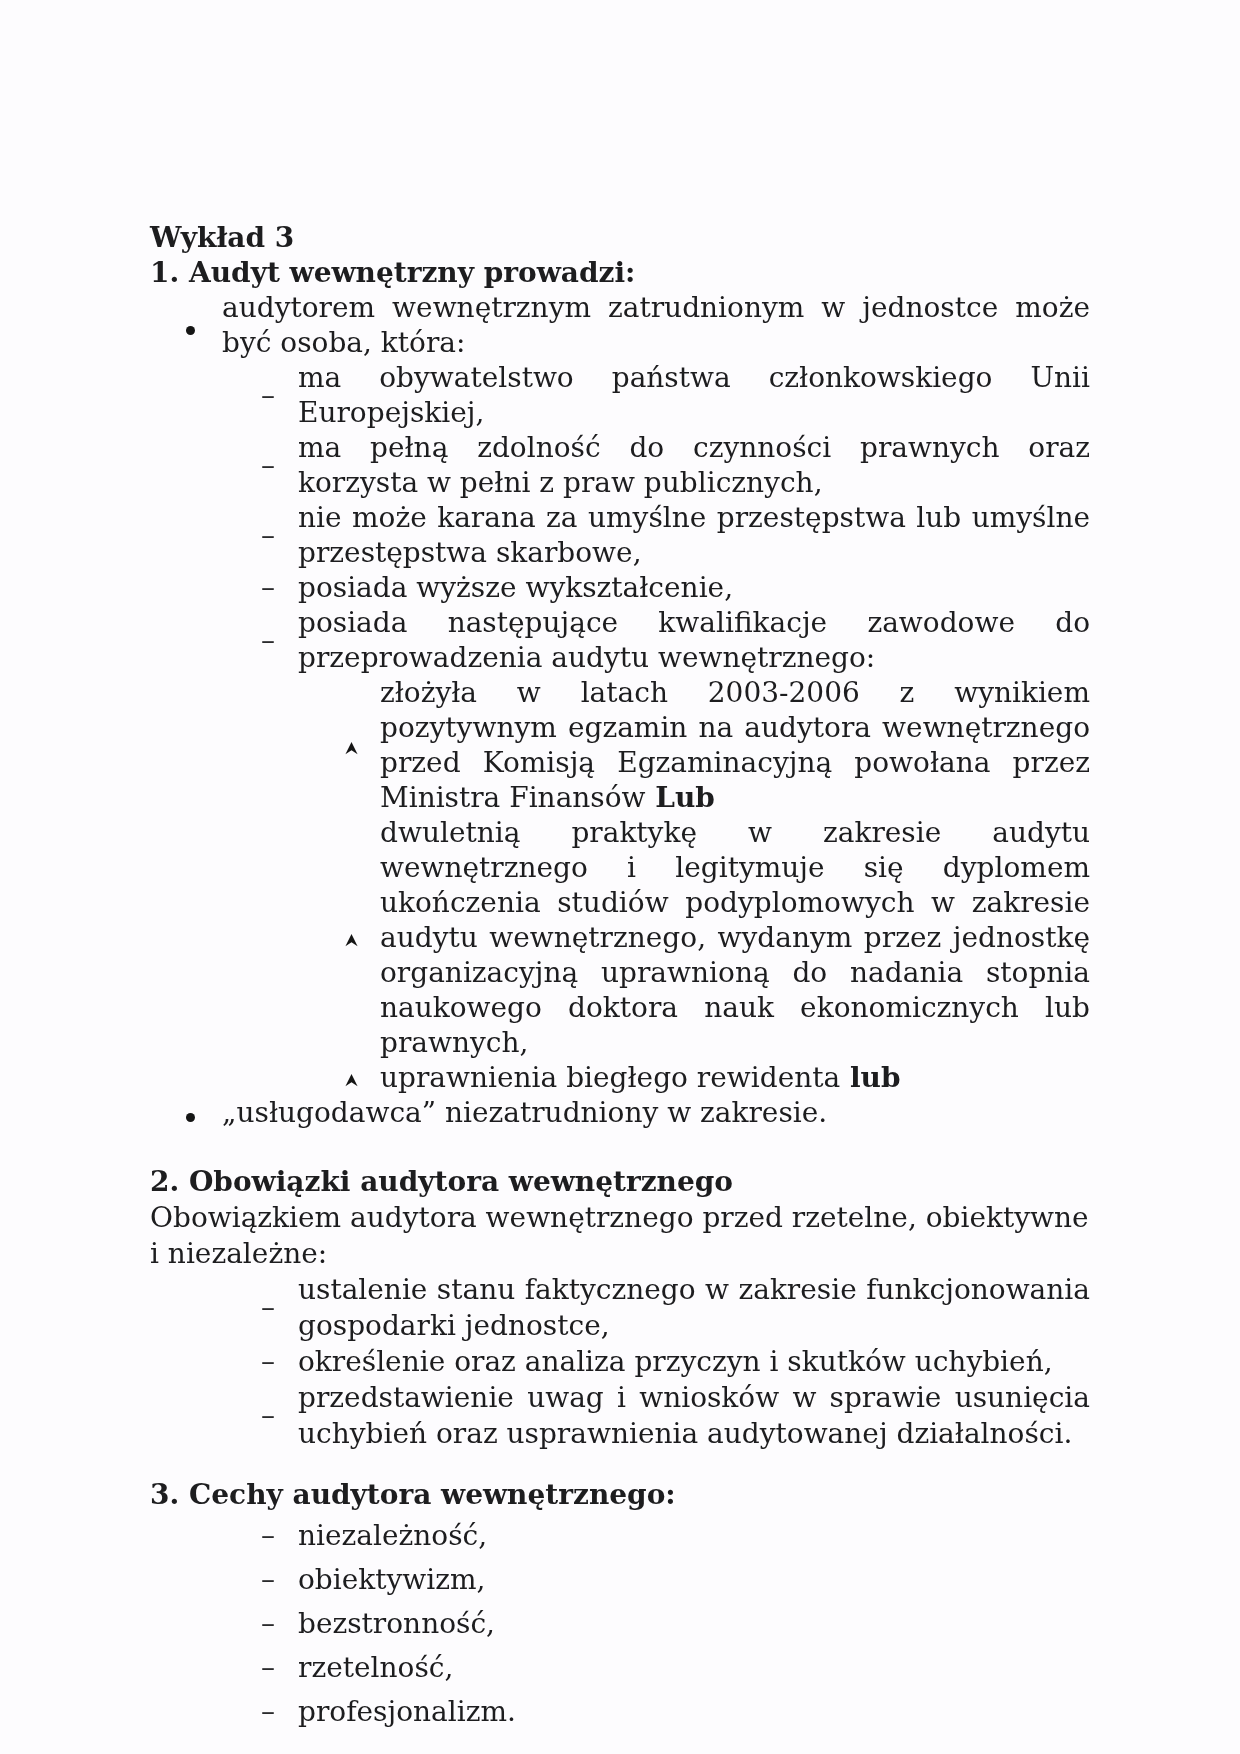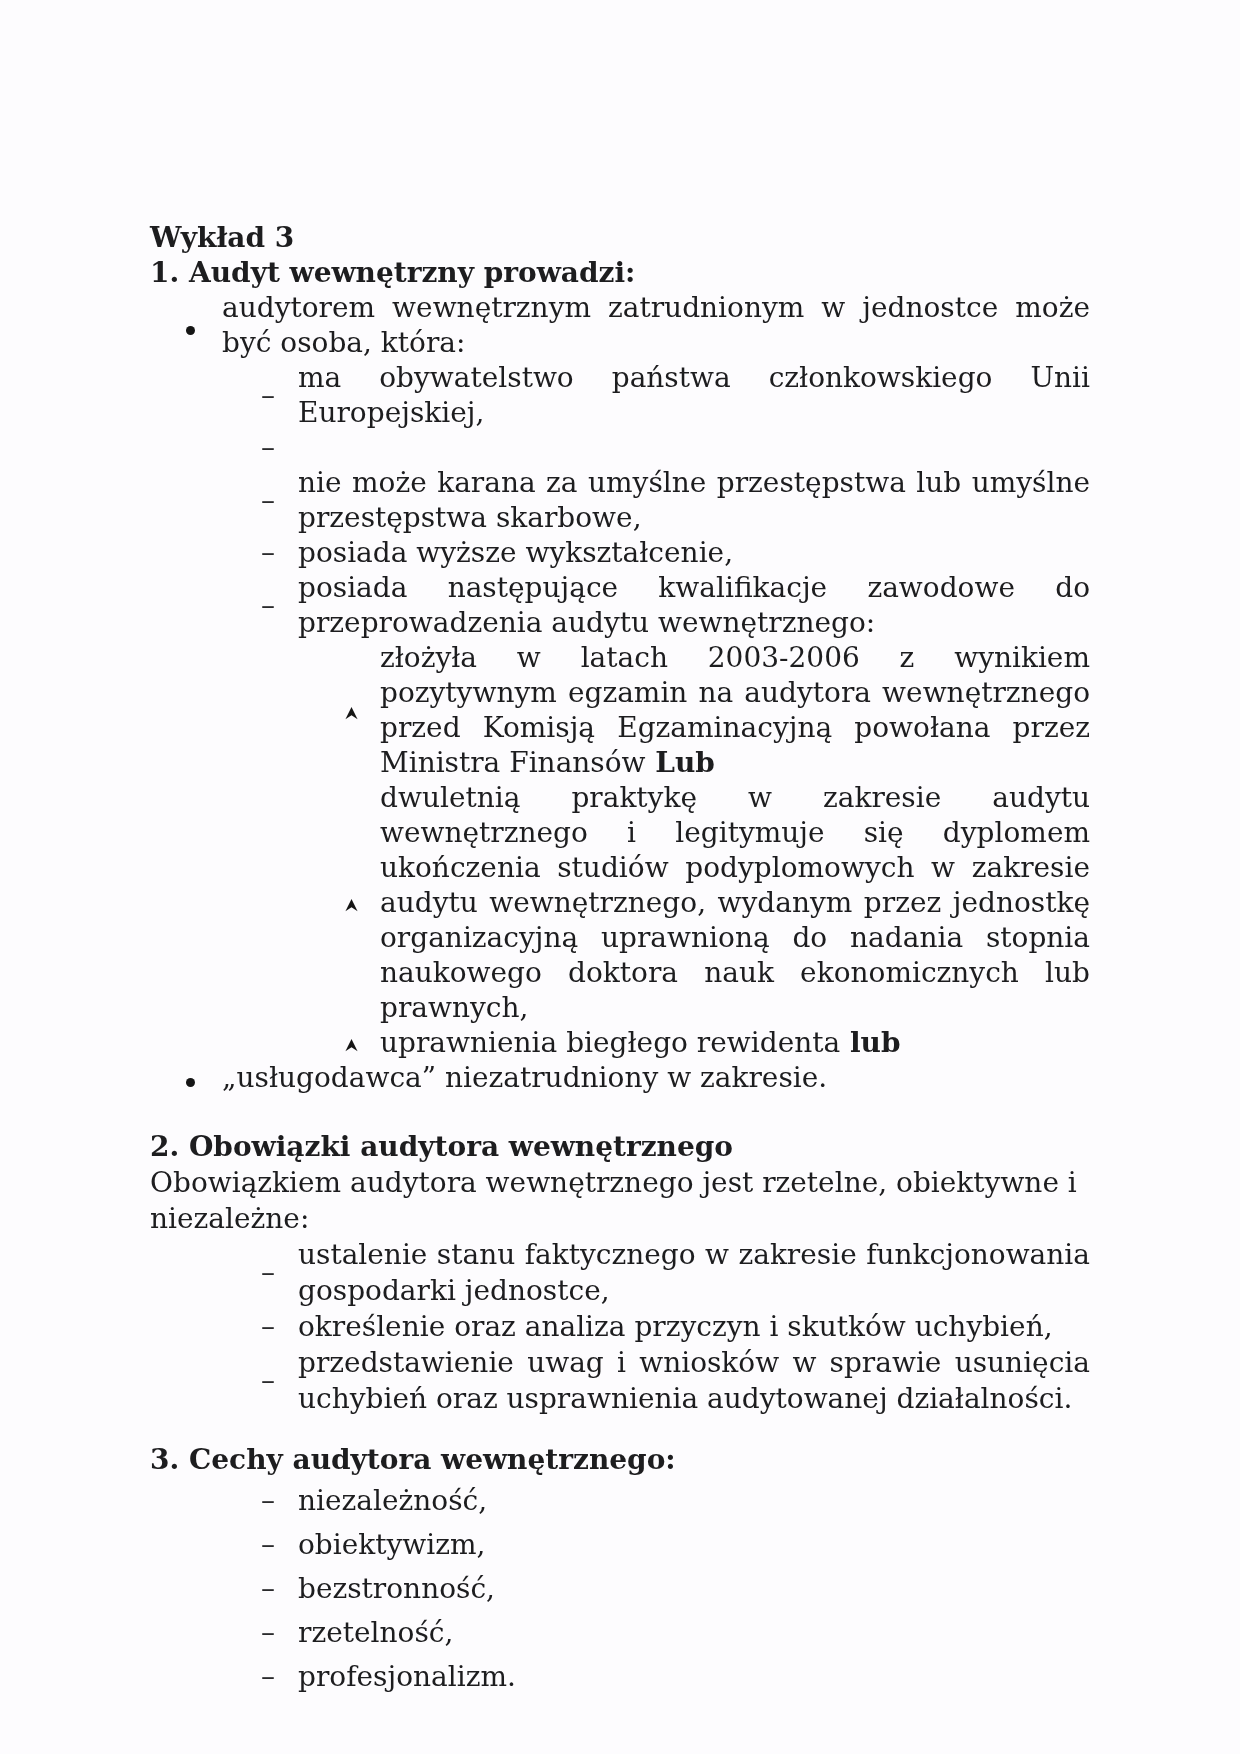--- a/index.html
+++ b/index.html
@@ -57,20 +57,21 @@
     <span class="marker"><span class="disc"></span></span>
     <div class="txt">audytorem wewnętrznym zatrudnionym w jednostce może być osoba, która:</div>
   </div>
 
   <div class="li l2">
     <span class="marker">–</span>
     <div class="txt">ma obywatelstwo państwa członkowskiego Unii Europejskiej,</div>
   </div>
   <div class="li l2">
     <span class="marker">–</span>
+    <div class="txt">ma pełną zdolność do czynności prawnych oraz korzysta w pełni z praw publicznych,</div>
   </div>
   <div class="li l2">
     <span class="marker">–</span>
     <div class="txt">nie może karana za umyślne przestępstwa lub umyślne przestępstwa skarbowe,</div>
   </div>
   <div class="li l2">
     <span class="marker">–</span>
     <div class="txt">posiada wyższe wykształcenie,</div>
   </div>
   <div class="li l2">
@@ -97,21 +98,21 @@
     <div class="txt"><span>uprawnienia biegłego rewidenta</span><span class="bsuf"> lub</span></div>
   </div>
 
   <div class="li l1">
     <span class="marker"><span class="disc"></span></span>
     <div class="txt">„usługodawca” niezatrudniony w zakresie.</div>
   </div>
 
   <div class="sec2">
     <div class="h1">2. Obowiązki audytora wewnętrznego</div>
-    <div>Obowiązkiem audytora wewnętrznego jest rzetelne, obiektywne i niezależne:</div>
+    <div>Obowiązkiem audytora wewnętrznego przed rzetelne, obiektywne i niezależne:</div>
     <div class="li l2">
       <span class="marker">–</span>
       <div class="txt">ustalenie stanu faktycznego w zakresie funkcjonowania gospodarki jednostce,</div>
     </div>
     <div class="li l2">
       <span class="marker">–</span>
       <div class="txt">określenie oraz analiza przyczyn i skutków uchybień,</div>
     </div>
     <div class="li l2">
       <span class="marker">–</span>

